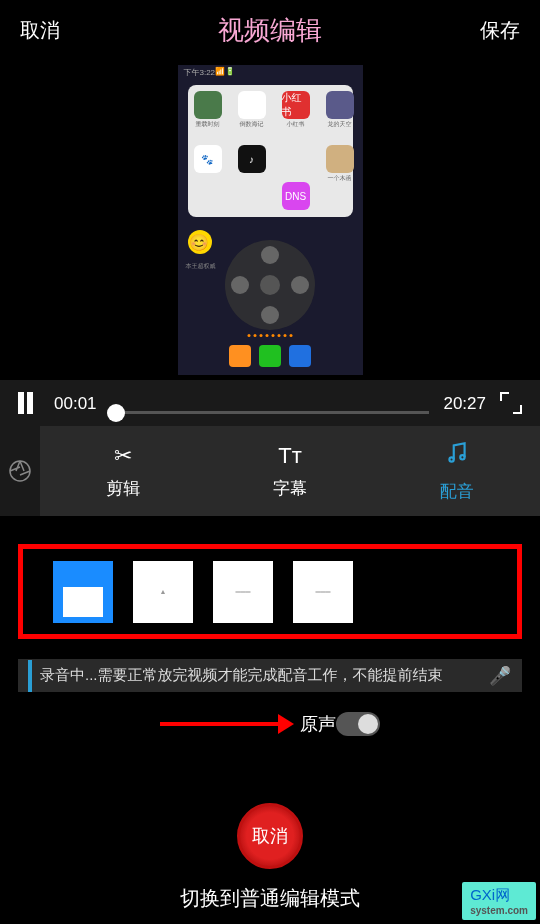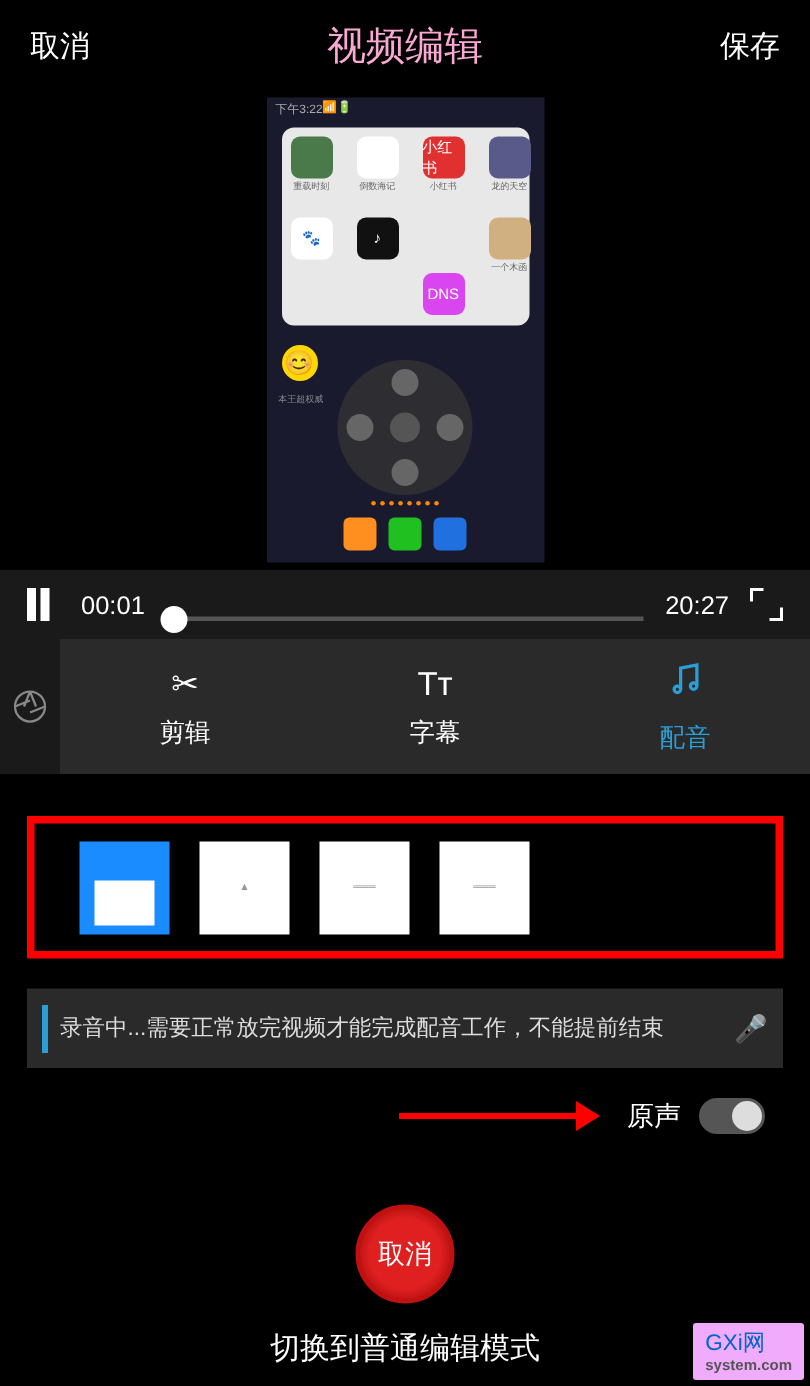--- a/index.html
+++ b/index.html
@@ -209,35 +209,34 @@
       background: #fff;
       display: flex;
       align-items: center;
       justify-content: center;
     }
     .thumb-frame.first { background: #1a8cff; }
     .thumb-content { font-size: 7px; color: #999; }
     .recording-bar {
       margin: 20px 18px 0;
       background: #2a2a2a;
-      height: 53px;
+      height: 33px;
       display: flex;
       align-items: center;
       padding: 0 10px;
       position: relative;
     }
     .rec-marker { width: 4px; height: 32px; background: #2a9fd6; margin-right: 8px; }
     .rec-text { font-size: 15px; color: #ddd; flex: 1; }
     .mic-icon { color: #888; font-size: 18px; }
     .original-sound-row {
       display: flex;
       align-items: center;
-      justify-content: flex-end;
+      justify-content: center;
       padding: 20px 30px 0;
-      gap: 12px;
     }
     .arrow-indicator {
       width: 120px;
       height: 4px;
       background: red;
       position: relative;
       margin-right: 20px;
     }
     .arrow-indicator::after {
       content: '';
@@ -289,21 +288,21 @@
       left: 50%;
       transform: translateX(-50%);
       font-size: 20px;
       color: #fff;
       cursor: pointer;
     }
     .watermark {
       position: absolute;
       right: 4px;
       bottom: 4px;
-      background: #f0abfc;
+      background: #5eead4;
       color: #0066cc;
       padding: 4px 8px;
       font-size: 15px;
       border-radius: 2px;
     }
     .watermark-sub { font-size: 10px; color: #555; display: block; font-weight: bold; }
   </style>
 </head>
 <body>
 

